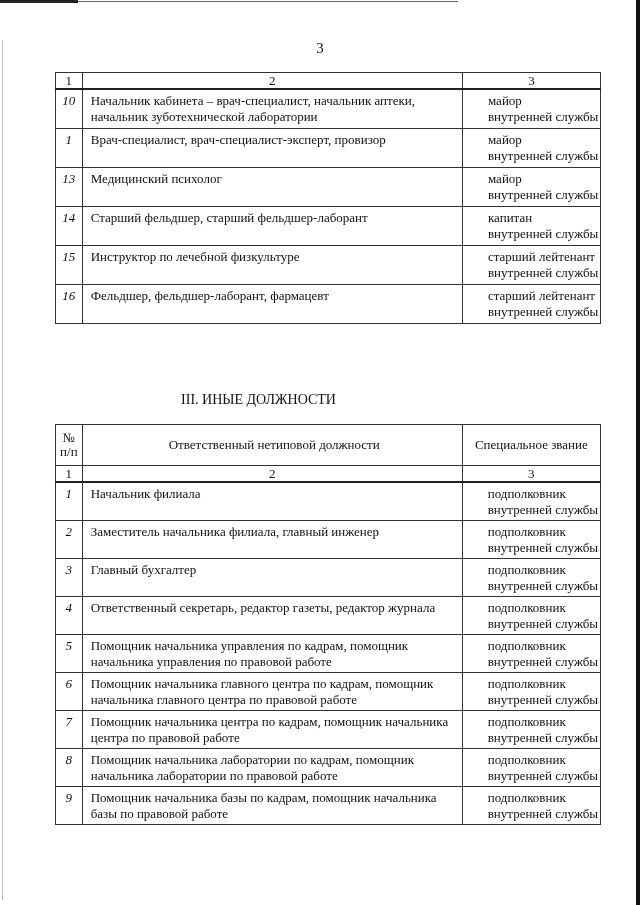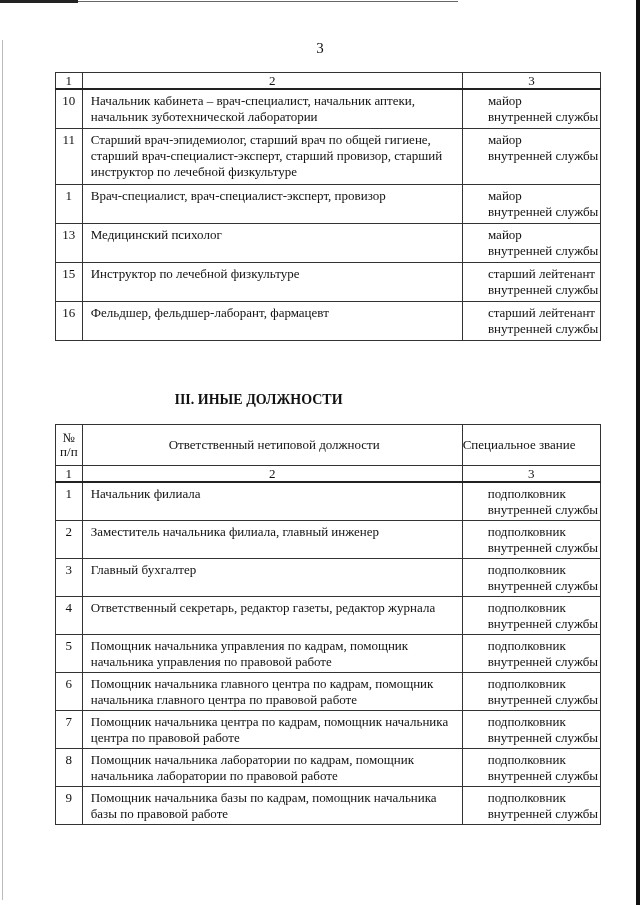--- a/index.html
+++ b/index.html
@@ -16,25 +16,25 @@
   table { border-collapse: collapse; position: absolute; font-size: 13px; line-height: 16px; }
   td, th { border: 1px solid #333; vertical-align: top; padding: 0; font-weight: normal; }
   .t1 { left: 55px; top: 72px; width: 546px; }
   .t2 { left: 55px; top: 424px; width: 546px; }
   .c1 { width: 26px; text-align: center; }
   .c2 { width: 373px; padding-left: 8px; padding-right: 4px; }
   .c3 { width: 133px; padding-left: 5px; }
   .hdr td { text-align: center; height: 15px; line-height: 15px; padding: 0; }
   .hdr { border-bottom: 2px solid #222; }
   tr.row td { padding-top: 3px; }
-  tr.row td.c1 { padding-top: 3px; }
+  tr.row td.c1 { padding-top: 3px; font-style: italic; }
   .t1 tr.row td { height: 35px; }
   .t1 tr.row.tall td { height: 52px; }
   .t2 tr.row td { height: 34px; }
-  .section-title { position: absolute; top: 392px; left: 0; width: 517px; text-align: center; font-weight: bold; font-size: 14px; }
+  .section-title { position: absolute; top: 392px; left: 0; width: 517px; text-align: center; font-weight: normal; font-size: 14px; }
   .t2 .head td { height: 40px; vertical-align: middle; text-align: center; }
   .t2 .head td.c1 { line-height: 14px; }
   .rank-line { display: block; margin-left: 20px; }
 </style>
 </head>
 <body>
 
 <div class="topline">
     <div class="a"></div>
     <div class="b"></div>
@@ -52,41 +52,41 @@
     <td class="c3" style="text-align:center;padding:0">3</td>
   </tr>
   <tr class="row">
     <td class="c1">10</td>
     <td class="c2">Начальник кабинета – врач-специалист, начальник аптеки, начальник зуботехнической лаборатории</td>
     <td class="c3">
           <span class="rank-line">майор</span>
           <span class="rank-line">внутренней службы</span>
         </td>
   </tr>
-  <tr class="row tall">
-    <td class="c1">11</td>
-    <td class="c2">Старший врач-эпидемиолог, старший врач по общей гигиене, старший врач-специалист-эксперт, старший провизор, старший инструктор по лечебной физкультуре</td>
-    <td class="c3">
-          <span class="rank-line">майор</span>
-          <span class="rank-line">внутренней службы</span>
-        </td>
-  </tr>
   <tr class="row">
     <td class="c1">1</td>
     <td class="c2">Врач-специалист, врач-специалист-эксперт, провизор</td>
     <td class="c3">
           <span class="rank-line">майор</span>
           <span class="rank-line">внутренней службы</span>
         </td>
   </tr>
   <tr class="row">
     <td class="c1">13</td>
     <td class="c2">Медицинский психолог</td>
     <td class="c3">
           <span class="rank-line">майор</span>
+          <span class="rank-line">внутренней службы</span>
+        </td>
+  </tr>
+  <tr class="row">
+    <td class="c1">14</td>
+    <td class="c2">Старший фельдшер, старший фельдшер-лаборант</td>
+    <td class="c3">
+          <span class="rank-line">капитан</span>
           <span class="rank-line">внутренней службы</span>
         </td>
   </tr>
   <tr class="row">
     <td class="c1">15</td>
     <td class="c2">Инструктор по лечебной физкультуре</td>
     <td class="c3">
           <span class="rank-line">старший лейтенант</span>
           <span class="rank-line">внутренней службы</span>
         </td>
@@ -102,21 +102,21 @@
 </tbody>
   </table>
 
 <div class="section-title">III. ИНЫЕ ДОЛЖНОСТИ</div>
 
 <table class="t2">
   <tbody>
       <tr class="head">
     <td class="c1">№ п/п</td>
     <td class="c2" style="text-align:center">Ответственный нетиповой должности</td>
-    <td class="c3" style="text-align:left;padding-left:0">Специальное звание</td>
+    <td class="c3" style="text-align:center;padding-left:0">Специальное звание</td>
   </tr>
   <tr class="hdr">
     <td class="c1">1</td>
     <td class="c2" style="text-align:center;padding:0">2</td>
     <td class="c3" style="text-align:center;padding:0">3</td>
   </tr>
   <tr class="row">
     <td class="c1">1</td>
     <td class="c2">Начальник филиала</td>
     <td class="c3">

